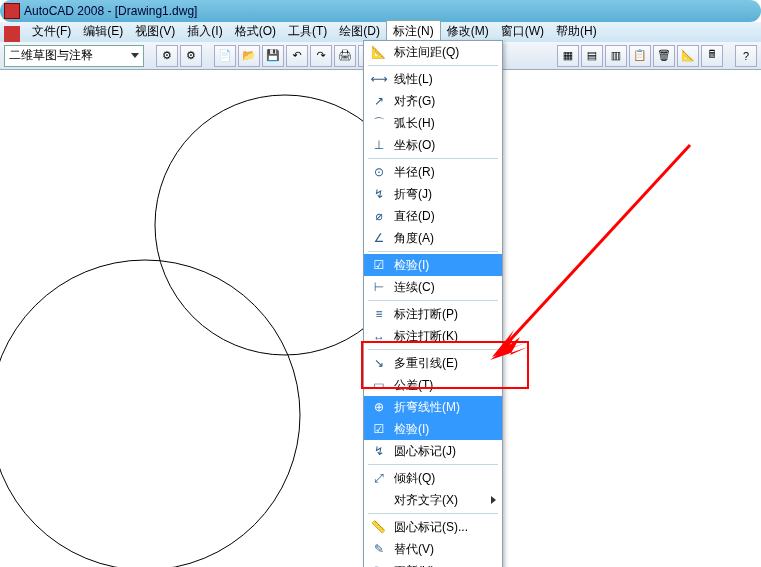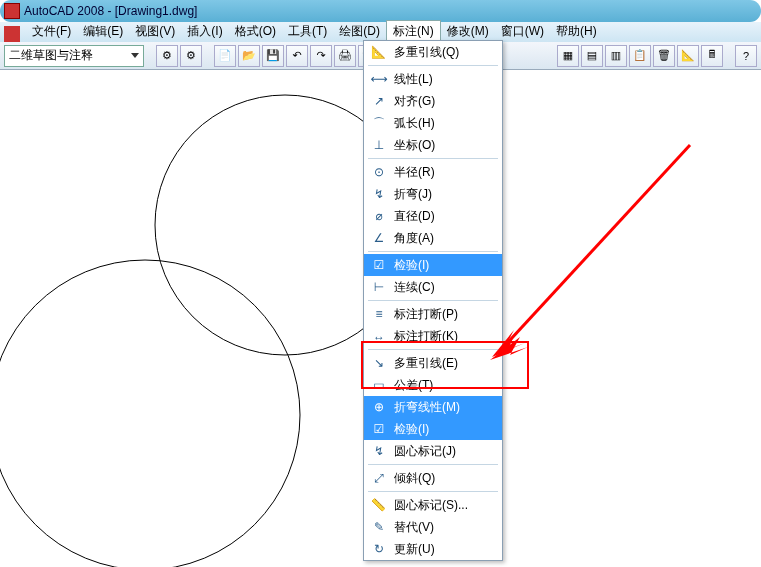--- a/index.html
+++ b/index.html
@@ -82,21 +82,21 @@
 <div class="canvas">
   <svg class="circles" width="761" height="500">
     <circle cx="285" cy="155" r="130" fill="none" stroke="#000" stroke-width="1"></circle>
     <circle cx="145" cy="345" r="155" fill="none" stroke="#000" stroke-width="1"></circle>
   </svg>
 </div>
 
 <div class="dropdown">
   <div class="dd-row">
       <span class="ico">📐</span>
-      <span>多重引线(Q)</span>
+      <span>标注间距(Q)</span>
     </div>
   <div class="dd-sep"></div>
   <div class="dd-row">
       <span class="ico">⟷</span>
       <span>线性(L)</span>
     </div>
   <div class="dd-row">
       <span class="ico">↗</span>
       <span>对齐(G)</span>
     </div>
@@ -161,20 +161,25 @@
       <span>检验(I)</span>
     </div>
   <div class="dd-row">
       <span class="ico">↯</span>
       <span>圆心标记(J)</span>
     </div>
   <div class="dd-sep"></div>
   <div class="dd-row">
       <span class="ico">⤢</span>
       <span>倾斜(Q)</span>
+    </div>
+  <div class="dd-row">
+      <span class="ico"></span>
+      <span>对齐文字(X)</span>
+      <span class="arr"></span>
     </div>
   <div class="dd-sep"></div>
   <div class="dd-row">
       <span class="ico">📏</span>
       <span>圆心标记(S)...</span>
     </div>
   <div class="dd-row">
       <span class="ico">✎</span>
       <span>替代(V)</span>
     </div>

